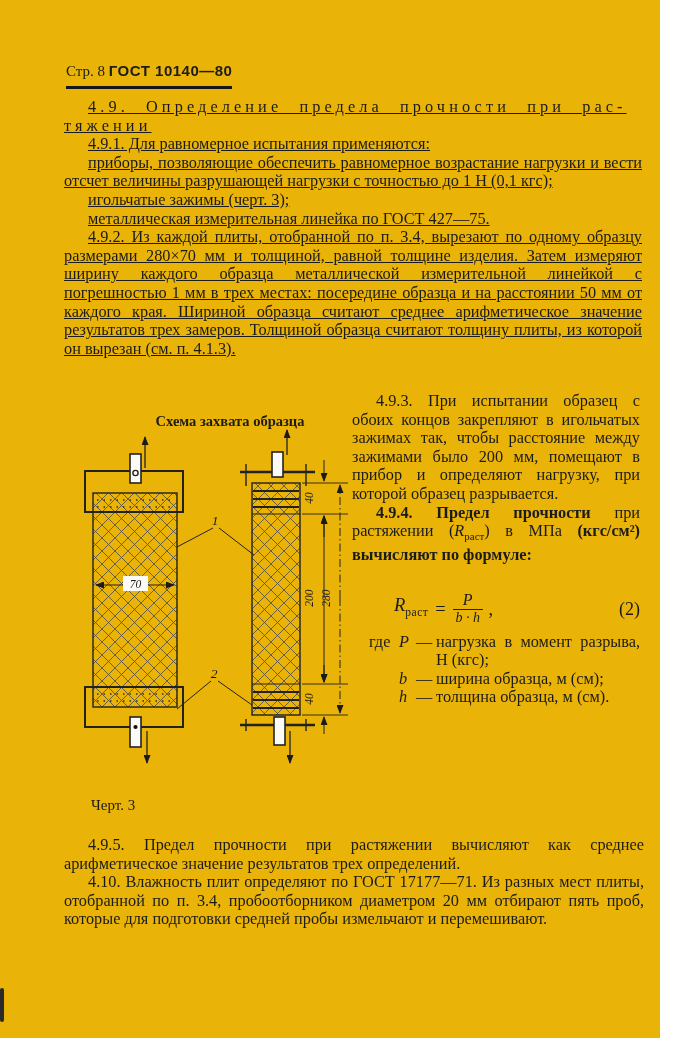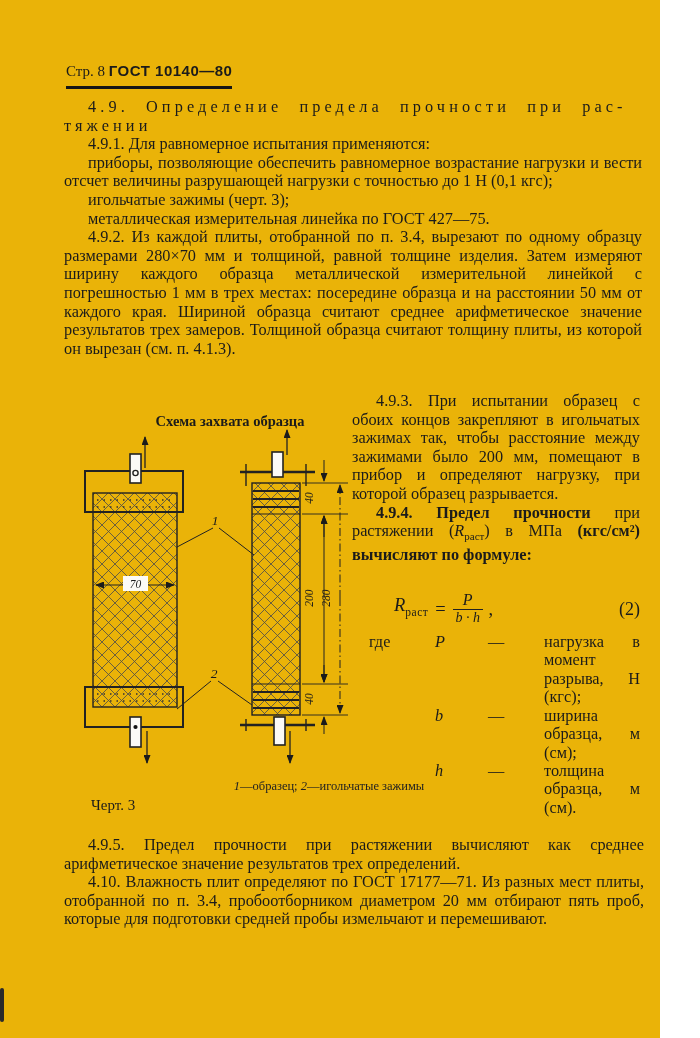--- a/index.html
+++ b/index.html
@@ -10,21 +10,21 @@
     color:#1b1b1b;
     -webkit-font-smoothing:antialiased;
   }
   
   .hdr{position:absolute;left:66px;top:62px;font-size:15px;
        border-bottom:3px solid #161616;padding-bottom:6px;white-space:nowrap;}
   .hdr .gost{font-family:"Liberation Sans", sans-serif;font-weight:bold;font-size:15px;letter-spacing:.5px;}
   
   .block{position:absolute;font-size:16.3px;line-height:18.6px;text-align:justify;}
   .block p{margin:0;text-indent:24px;}
-  #intro{left:64px;top:98px;width:578px;}
+  #intro{left:64px;top:98px;width:578px;text-decoration:underline;}
   .h49{white-space:nowrap;letter-spacing:4.1px;word-spacing:9px;text-align:left;}
   .h49.l1{text-indent:24px;}
   #outro{left:64px;top:836px;width:580px;}
   
   #rcol{left:352px;top:392px;width:288px;}
   
   #figure{position:absolute;left:63px;top:408px;width:300px;}
   .fig-caption{position:absolute;left:63px;top:779px;width:300px;text-align:center;
                padding-left:116px;font-size:12.5px;white-space:nowrap;color:#222;}
   .fig-caption i{font-style:italic;}
@@ -40,21 +40,21 @@
   .formula i{font-style:italic;}
   .f-lhs sub{font-size:11.5px;font-style:normal;letter-spacing:.5px;}
   .f-eq{padding:0 7px;}
   .frac{display:inline-flex;flex-direction:column;align-items:center;line-height:1.05;}
   .frac .num{font-size:16px;padding:0 10px 1px;border-bottom:1.4px solid #222;}
   .frac .den{font-size:14px;padding-top:1px;}
   .f-comma{padding-left:6px;}
   .f-tag{margin-left:auto;font-size:18px;}
   
   .where{margin-top:6px;font-size:16.3px;line-height:18.4px;}
-  .where-row{display:flex;gap:36px;}
+  .where-row{display:flex;}
   .where-prefix{width:47px;padding-left:17px;box-sizing:border-box;flex:none;}
   .where-sym{width:17px;flex:none;font-style:italic;}
   .where-dash{width:20px;flex:none;}
   .where-text{flex:1;text-align:justify;}
   .semibold{font-weight:600;}
   .scan-mark{position:absolute;left:0;top:988px;width:4px;height:34px;background:#2a2a2a;border-radius:2px;}
 </style>
 </head>
 <body>
 
@@ -165,23 +165,20 @@
         <line x1="114" y1="139" x2="150" y2="120"></line>
         <line x1="156" y1="120" x2="191" y2="147"></line>
         <line x1="114" y1="301" x2="148" y2="273"></line>
         <line x1="155" y1="273" x2="189" y2="297"></line>
       </g>
       <text class="callout" x="152" y="117" text-anchor="middle">1</text>
       <text class="callout" x="151" y="270" text-anchor="middle">2</text>
     </svg>
   </div>
 
-  <div class="fig-caption">
-    <i>1</i><span>—образец; </span><i>2</i><span>—игольчатые  зажимы</span>
-  </div>
   <div class="fig-number">Черт. 3</div>
 
   <div class="block" id="rcol">
     <p>4.9.3. При испытании обра­зец с обоих концов закрепля­ют в игольчатых зажимах так, чтобы расстояние между за­жимами было 200 мм, поме­щают в прибор и определяют нагрузку, при которой образец разрывается.</p>
     <p><span class="semibold">4.9.4. Предел прочности</span><span> при растяжении (</span><i>R</i><sub style="font-size:11px">раст</sub><span>) в МПа </span><span class="semibold">(кгс/см²) вычисляют по фор­муле:</span></p>
 
     <div class="formula">
       <span class="f-lhs"><i>R</i><sub>раст</sub></span>
       <span class="f-eq">=</span>
       <span class="frac">

